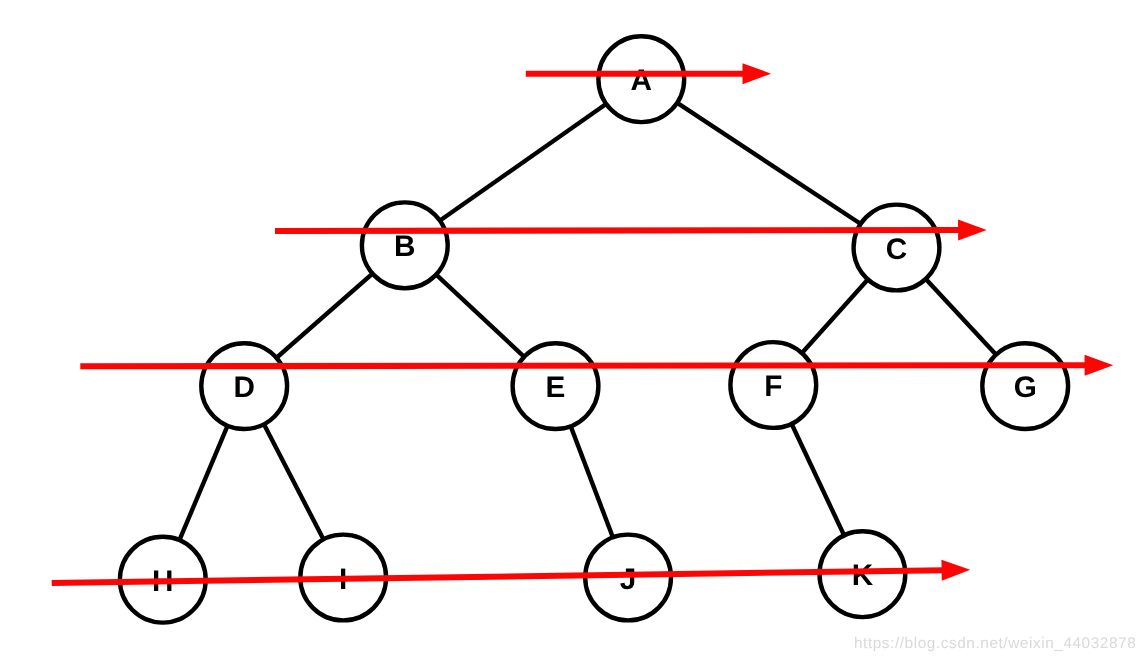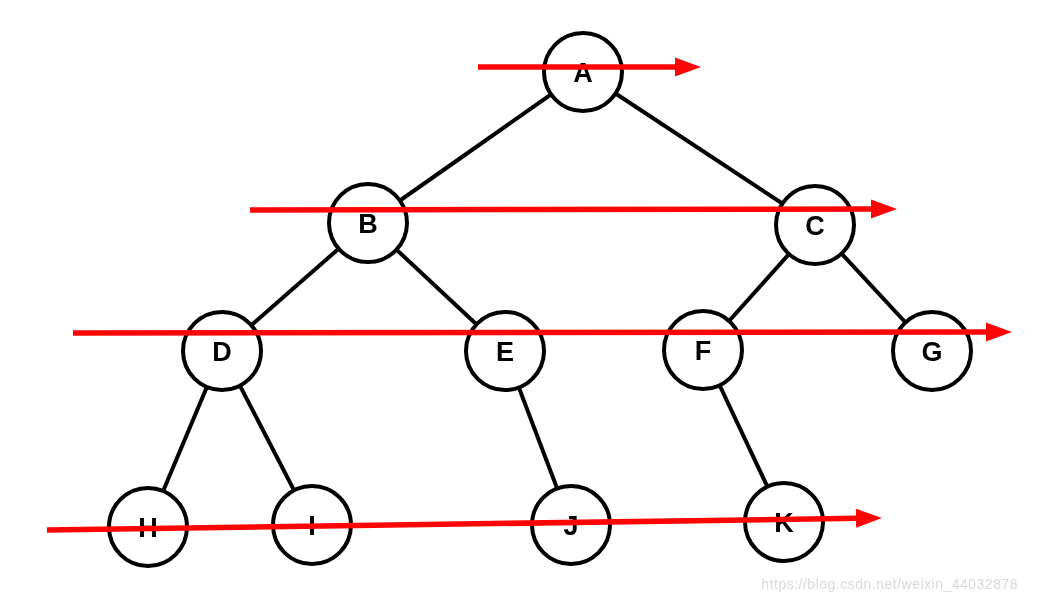--- a/index.html
+++ b/index.html
@@ -23,21 +23,21 @@
   }
   .node-label {
     font-family: "Liberation Sans", sans-serif;
     font-size: 27px;
     font-weight: 600;
     fill: #000000;
     text-anchor: middle;
   }
   .watermark {
     position: absolute;
-    right: 23px;
+    right: 8px;
     bottom: 8px;
     font-size: 14px;
     letter-spacing: 0.5px;
     color: #d9d9d9;
     user-select: none;
     text-align: right;
   }
 </style>
 </head>
 <body>

